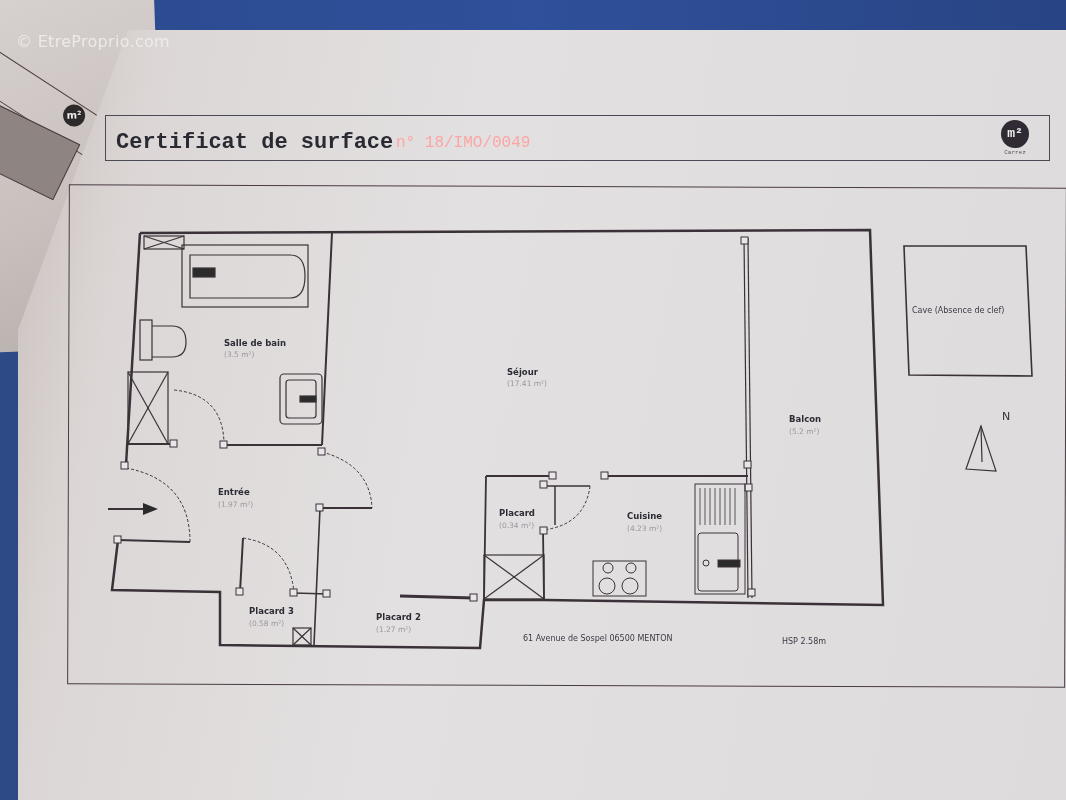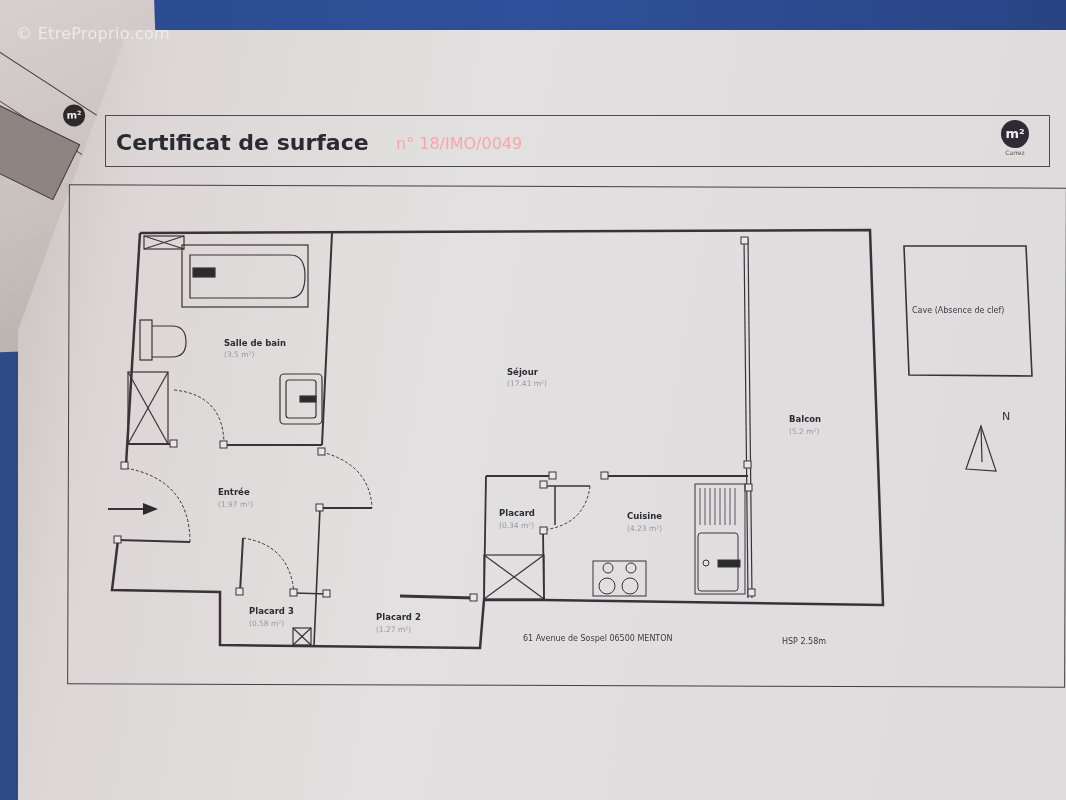--- a/index.html
+++ b/index.html
@@ -30,26 +30,26 @@
       position: absolute; left: 105px; top: 115px; width: 22px; height: 22px;
       border-radius: 50%; background: #2e2a2c; color: #eee; font-size: 10px;
       text-align: center; line-height: 22px; font-weight: bold;
     }
     .page {
       position: absolute; left: 18px; top: 30px; width: 1060px; height: 790px;
       background: linear-gradient(100deg, #c9bfbb 0%, #dcd7d6 12%, #e3e0e1 40%, #dedbdd 100%);
       clip-path: polygon(110px 0, 1060px 0, 1060px 790px, 0 790px, 0 300px);
     }
     .watermark {
-      position: absolute; left: 16px; top: 24px; font-size: 16px; color: rgba(240,240,240,0.85);
+      position: absolute; left: 16px; top: 32px; font-size: 16px; color: rgba(240,240,240,0.85);
       font-family: "DejaVu Sans", sans-serif; letter-spacing: 0.3px; text-align: center;
     }
     .title-box {
-      position: absolute; left: 105px; top: 115px; width: 945px; height: 52px;
-      border: 1.5px solid #4a4a55; box-sizing: border-box;
+      position: absolute; left: 105px; top: 115px; width: 945px; height: 46px;
+      border: 1.5px solid #4a4a55; box-sizing: border-box; font-family: Liberation Mono, monospace;
     }
     .title {
       position: absolute; left: 10px; top: 14px; font-size: 22px; font-weight: bold; color: #2a2a33;
     }
     .cert-no {
       position: absolute; left: 290px; top: 18px; font-size: 16px; color: #fca5a5;
     }
     .brand {
       position: absolute; right: 14px; top: 4px; width: 40px; text-align: center;
     }

